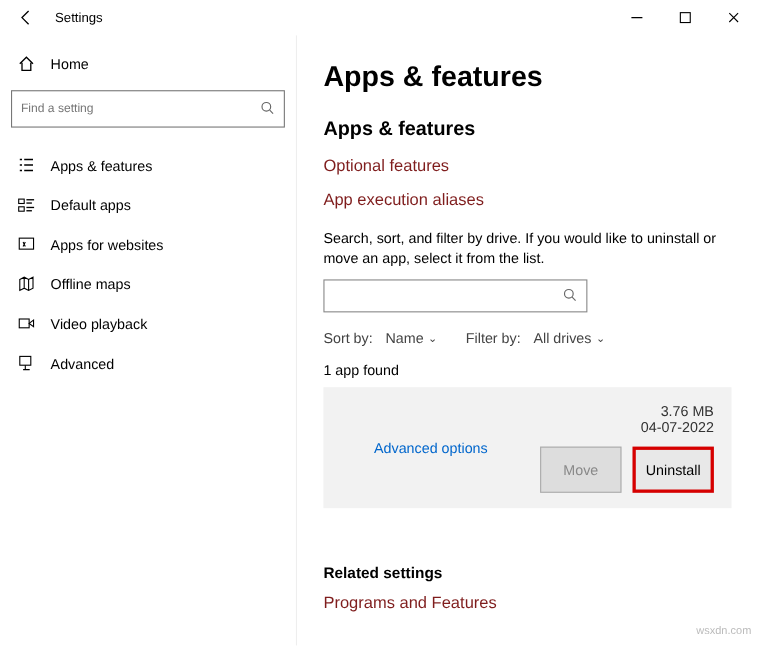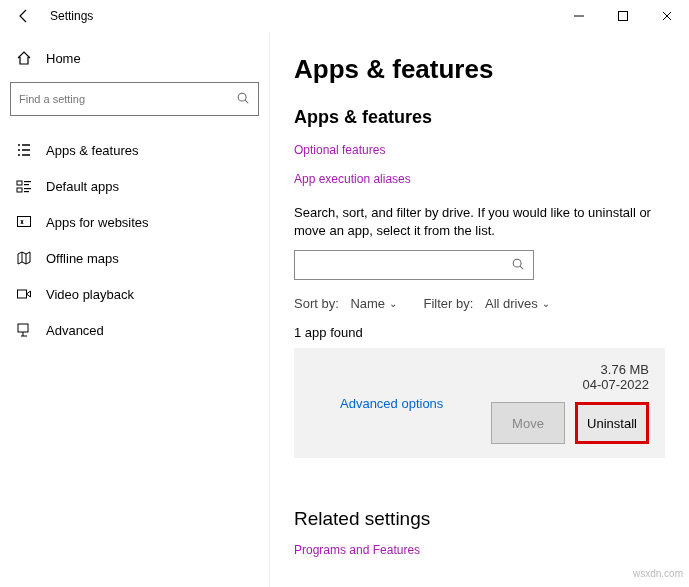--- a/index.html
+++ b/index.html
@@ -110,22 +110,22 @@
       font-size: 26px;
       font-weight: 600;
       margin-bottom: 22px;
     }
     .subsection-title {
       font-size: 18px;
       font-weight: 600;
       margin-bottom: 14px;
     }
     .link {
-      color: #a21caf;
-      font-size: 12px;
+      color: #7f1d1d;
+      font-size: 15px;
       cursor: pointer;
       display: inline-block;
       margin-bottom: 14px;
       text-align: right;
     }
     .desc {
       font-size: 13px;
       line-height: 1.4;
       margin-bottom: 10px;
       margin-top: 4px;
@@ -207,22 +207,22 @@
       cursor: default;
     }
     .btn.highlight {
       border: 3px solid #d60000;
       background: #e8e8e8;
     }
     .related {
       margin-top: 50px;
     }
     .related-title {
-      font-size: 19px;
-      font-weight: 400;
+      font-size: 14px;
+      font-weight: 700;
       margin-bottom: 12px;
     }
     .watermark {
       position: absolute;
       right: 6px;
       bottom: 8px;
       font-size: 10px;
       color: #bbb;
     }
   </style>

